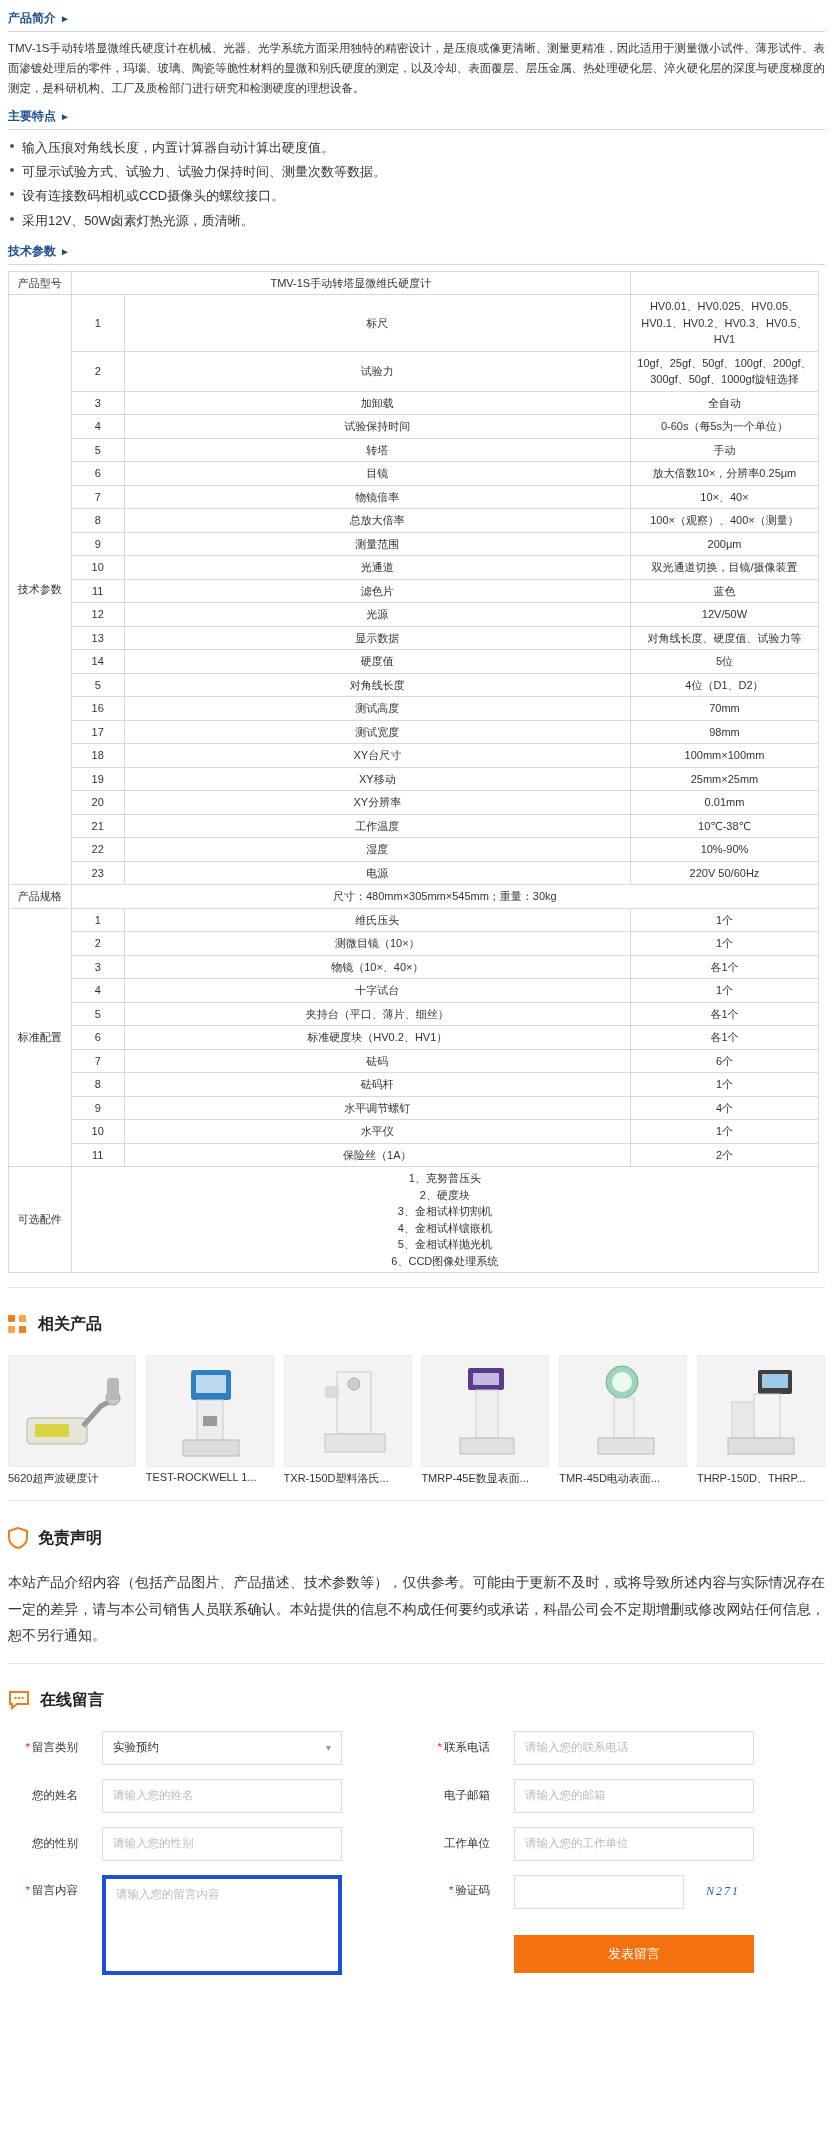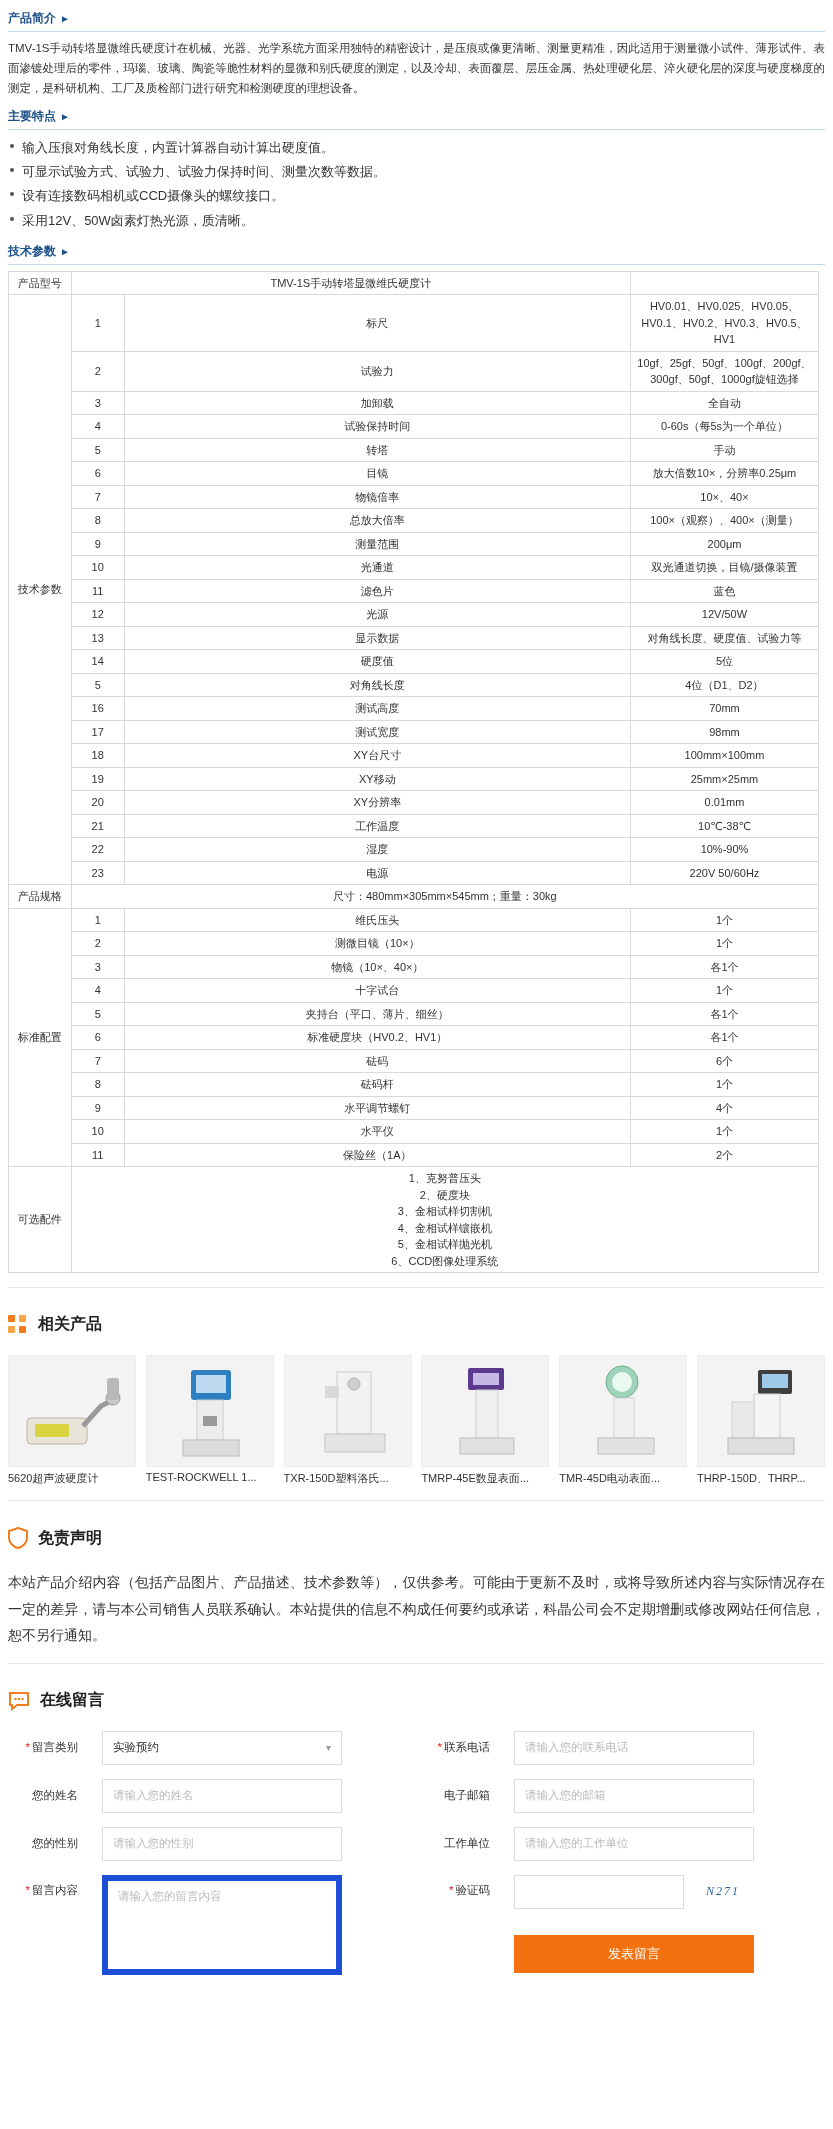--- a/index.html
+++ b/index.html
@@ -68,21 +68,21 @@
   td.cfgname { text-align: left; padding-left: 10px; width: 420px; }
   td.cfgqty { width: 156px; }
   td.optional {
     text-align: left;
     padding: 7px 10px;
     line-height: 1.85;
   }
 
   .block-head {
     display: flex;
-    align-items: flex-end;
+    align-items: center;
     gap: 10px;
     margin: 26px 8px 10px 8px;
     padding-bottom: 10px;
   }
   .block-head .title { font-size: 16px; font-weight: bold; color: #222; }
   .ico-grid { width: 20px; height: 20px; position: relative; }
   .ico-grid i {
     position: absolute; width: 7px; height: 7px; background: #f07c1e; border-radius: 1px;
   }
   .ico-grid i:nth-child(1){left:0;top:0;}
@@ -139,21 +139,21 @@
     font-size: 11.5px;
     color: #bbb;
     padding: 0 10px;
     display: flex;
     align-items: center;
     width: 100%;
   }
   .select-ctl { justify-content: space-between; color: #333; }
   .caret { color: #999; font-size: 10px; }
   .ta {
-    border: 6px solid #1d4ed8;
+    border: 4px solid #1d4ed8;
     background: #fff;
     font-size: 11.5px;
     color: #bbb;
     padding: 8px 10px;
     height: 100px;
     width: 100%;
   }
   .captcha-row { display: flex; gap: 8px; align-items: center; width: 100%; }
   .captcha-box { flex: 1; }
   .captcha-img {

